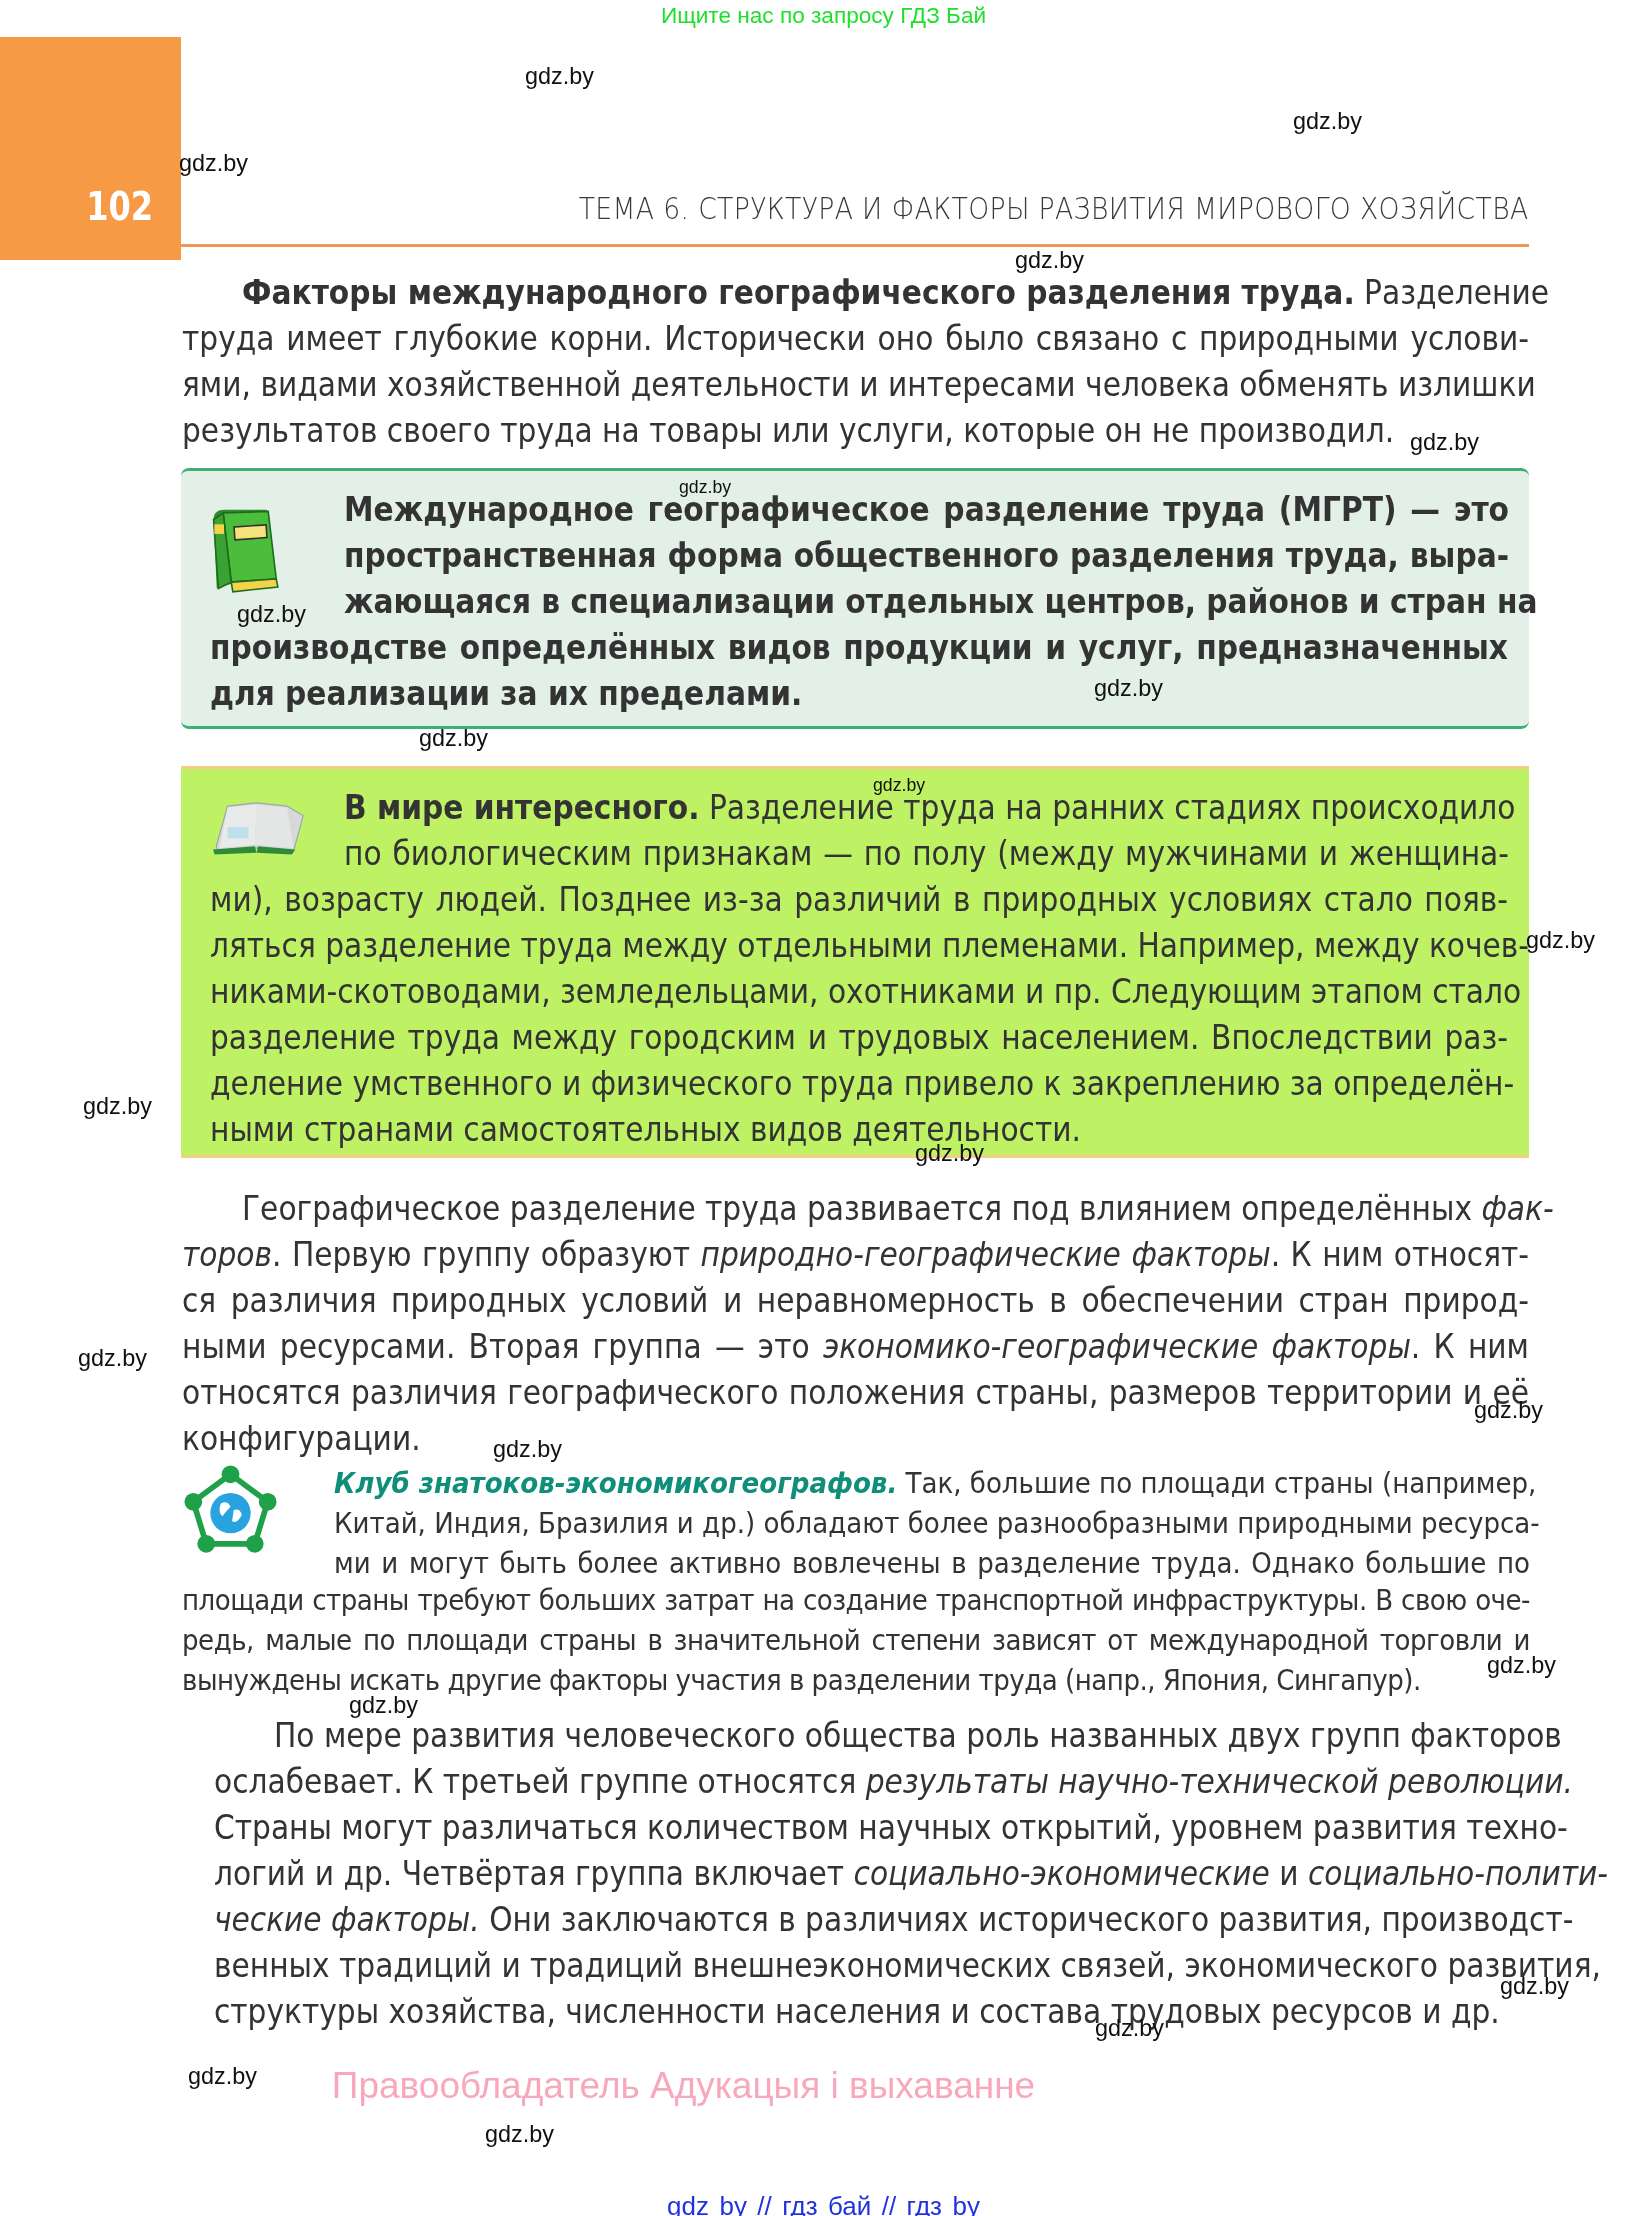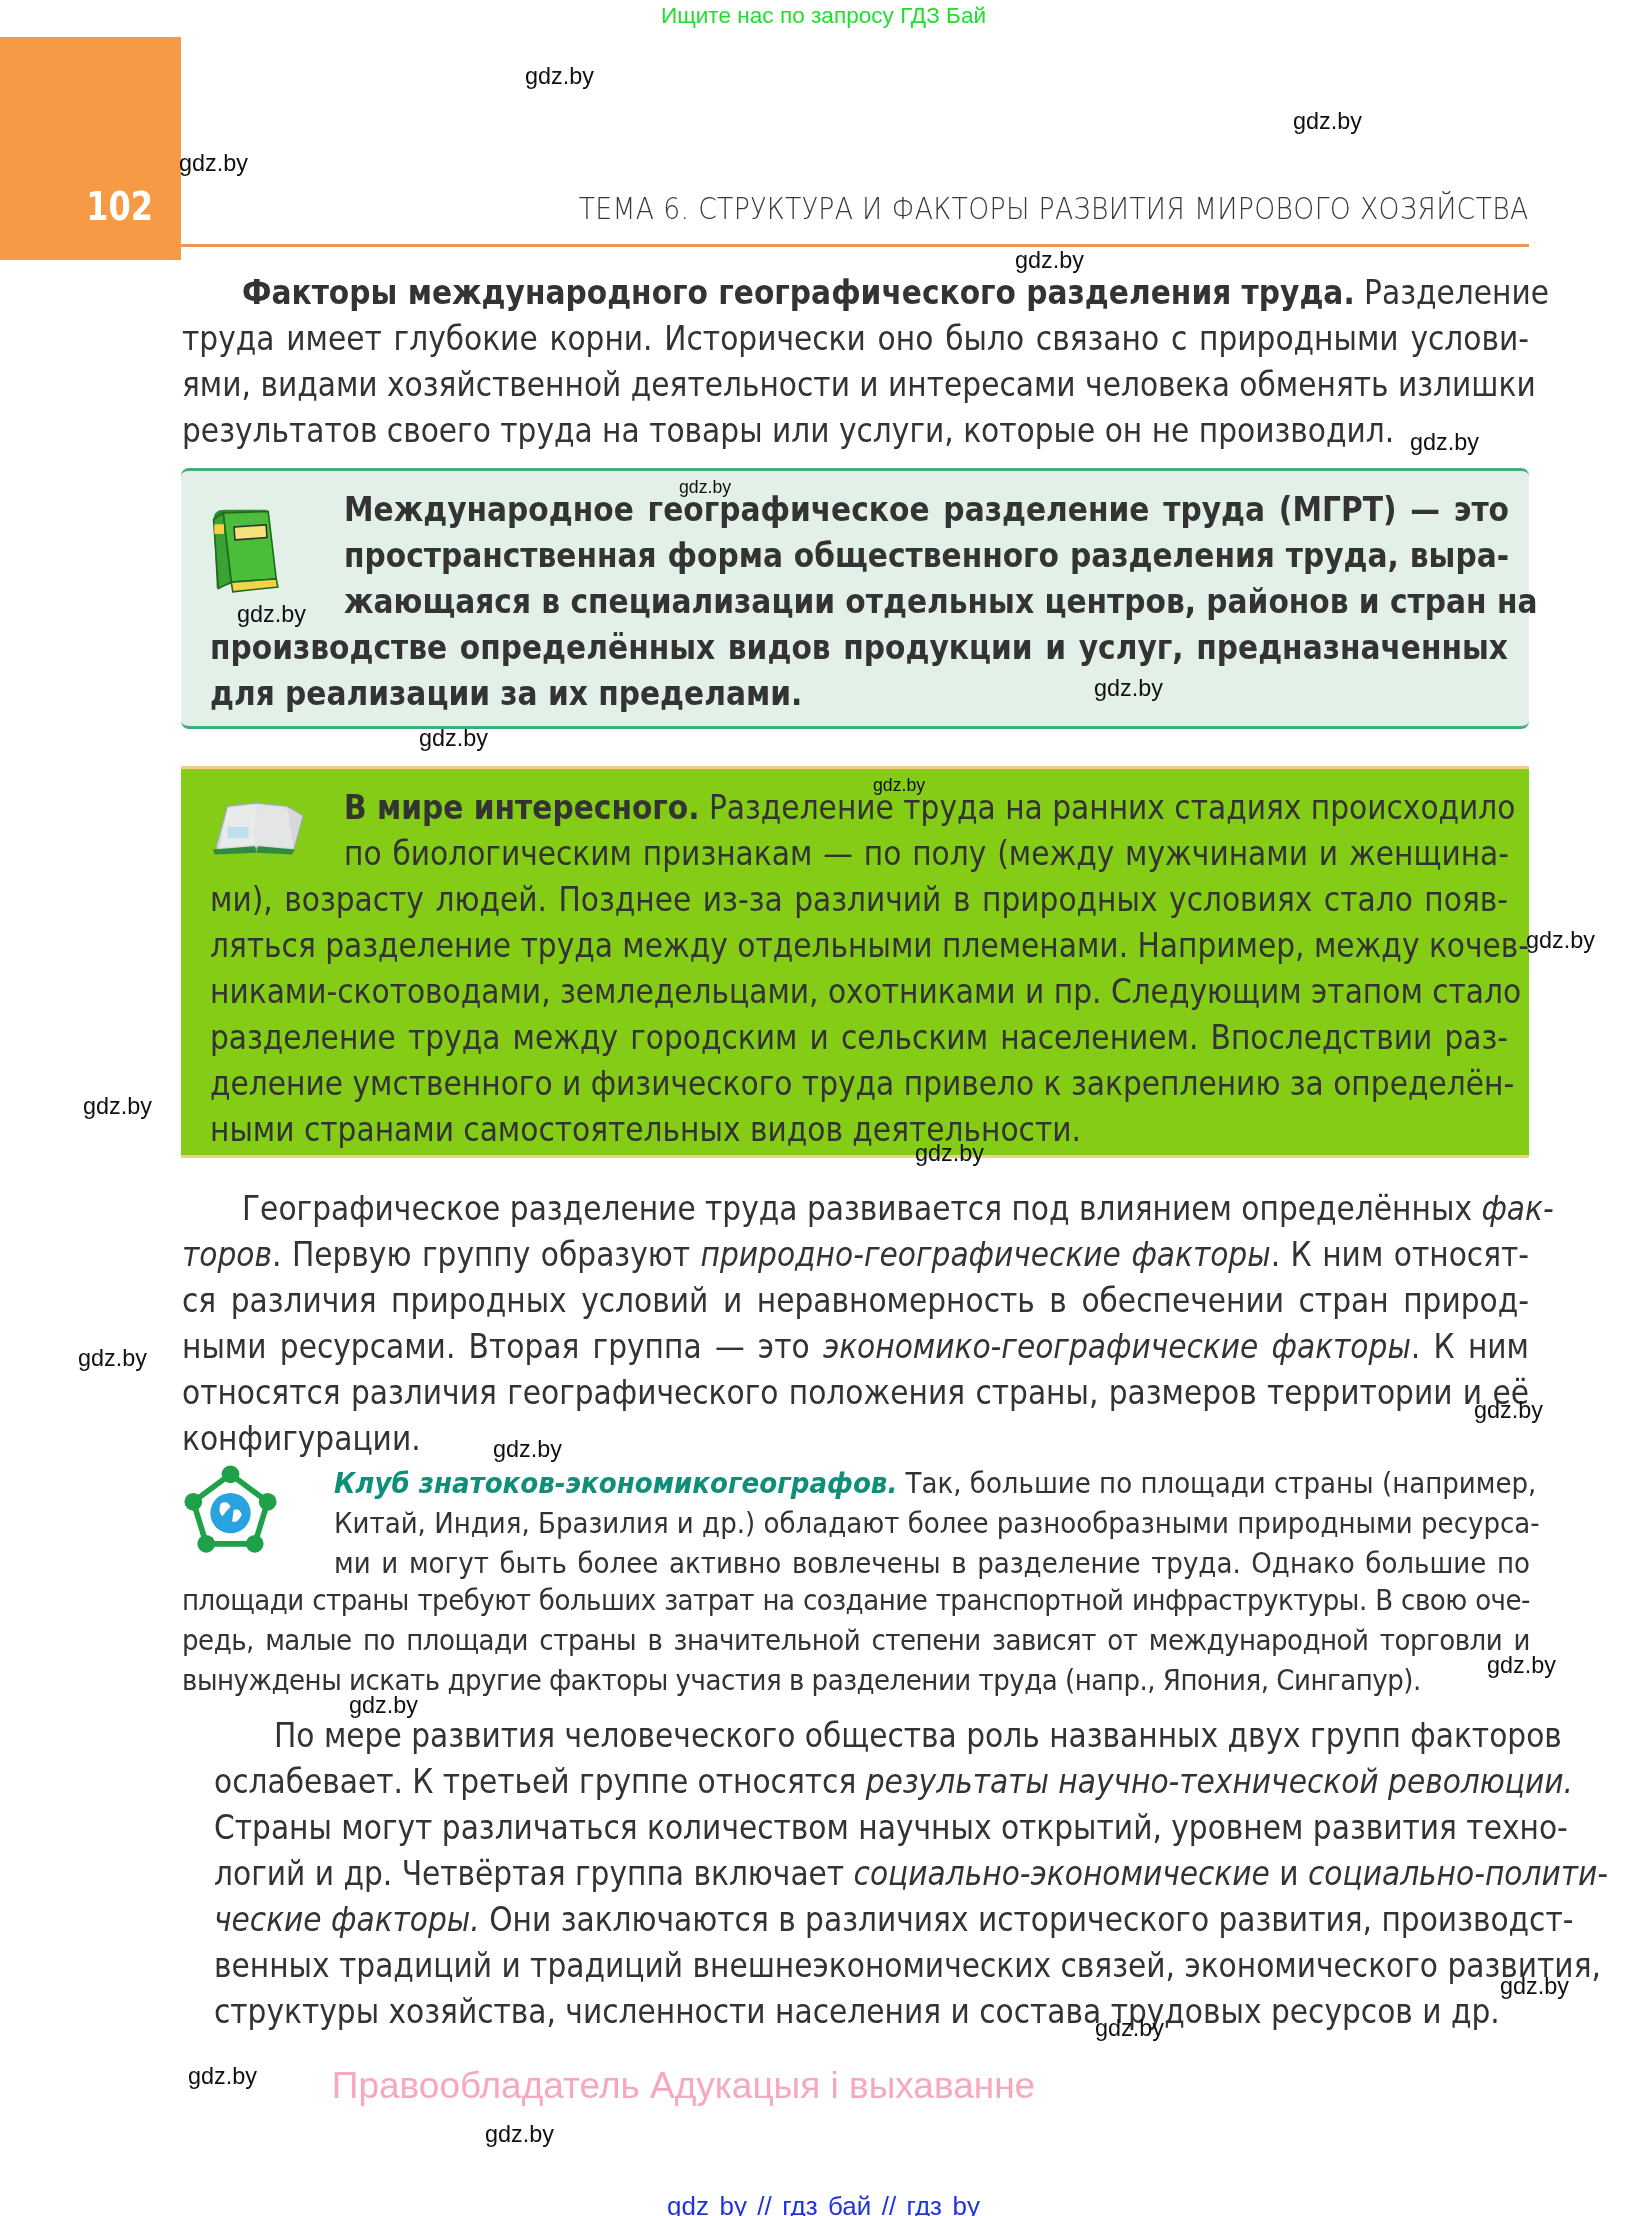--- a/index.html
+++ b/index.html
@@ -17,21 +17,21 @@
              transform:scaleX(0.86); transform-origin:right; white-space:nowrap; font-family:"DejaVu Sans", sans-serif; font-weight:300; }
   .hline { position:absolute; left:181px; width:1348px; top:244px; height:3.2px; background:#f0955a; }
   .text-block { position:absolute; left:182px; width:1347px; font-size:33px; line-height:46px; text-align:justify;
                 color:#333; }
   .line { display:block; white-space:nowrap; text-align-last:justify; text-align:justify; }
   .lastline { display:block; white-space:nowrap; }
   .b { font-weight:bold; }
   .i { font-style:italic; }
   .green-box { position:absolute; left:181px; top:468px; width:1348px; height:261px; background:#e3f0e7;
                border-top:3.2px solid #3fae78; border-bottom:3.2px solid #3fae78; box-sizing:border-box;border-radius:8px; }
-  .yellow-box { position:absolute; left:181px; top:766px; width:1348px; height:392px; background:#84cc16;
+  .yellow-box { position:absolute; left:181px; top:766px; width:1348px; height:392px; background:#bef264;
                 border-top:3.2px solid #f6cd86; border-bottom:3.2px solid #f6cd86; box-sizing:border-box; }
   .club-title { color:#0f8f7a; font-style:italic; font-weight:bold; }
   .footer-pink { position:absolute; left:0; width:1367px; text-align:center; top:2065px; font-size:37px;
                  color:#f7a8bd; font-family:"Liberation Sans", sans-serif; }
   .footer-blue { position:absolute; left:0; width:1647px; text-align:center; top:2191px; font-size:26px;
                  color:#2233dd; font-family:"Liberation Sans", sans-serif; word-spacing:3.2px; }
 </style>
 </head>
 <body>
 
@@ -81,21 +81,21 @@
     <path d="M60 68 L62 60 L108 64 L104 70 Z" fill="#2f8a3a"></path>
   </svg>
   <div class="abs" style="left:163px; top:16px; width:1165px; font-size:33px; line-height:46px; color:#333;">
     <span class="line"><span class="b">В мире интересного.</span><span> Разделение труда на ранних стадиях происходило</span></span>
     <span class="line">по биологическим признакам — по полу (между мужчинами и женщина-</span>
   </div>
   <div class="abs" style="left:29px; top:108px; width:1298px; font-size:33px; line-height:46px; color:#333;">
     <span class="line">ми), возрасту людей. Позднее из-за различий в природных условиях стало появ-</span>
     <span class="line">ляться разделение труда между отдельными племенами. Например, между кочев-</span>
     <span class="line">никами-скотоводами, земледельцами, охотниками и пр. Следующим этапом стало</span>
-    <span class="line">разделение труда между городским и сельским населением. Впоследствии раз-</span>
+    <span class="line">разделение труда между городским и трудовых населением. Впоследствии раз-</span>
     <span class="line">деление умственного и физического труда привело к закреплению за определён-</span>
     <span class="lastline">ными странами самостоятельных видов деятельности.</span>
   </div>
 </div>
 
 <div class="text-block" style="top:1186px;">
   <span class="line" style="padding-left:60px;"><span>Географическое разделение труда развивается под влиянием определённых </span><span class="i">фак-</span></span>
   <span class="line"><span class="i">торов</span><span>. Первую группу образуют </span><span class="i">природно-географические факторы</span><span>. К ним относят-</span></span>
   <span class="line">ся различия природных условий и неравномерность в обеспечении стран природ-</span>
   <span class="line"><span>ными ресурсами. Вторая группа — это </span><span class="i">экономико-географические факторы</span><span>. К ним</span></span>

